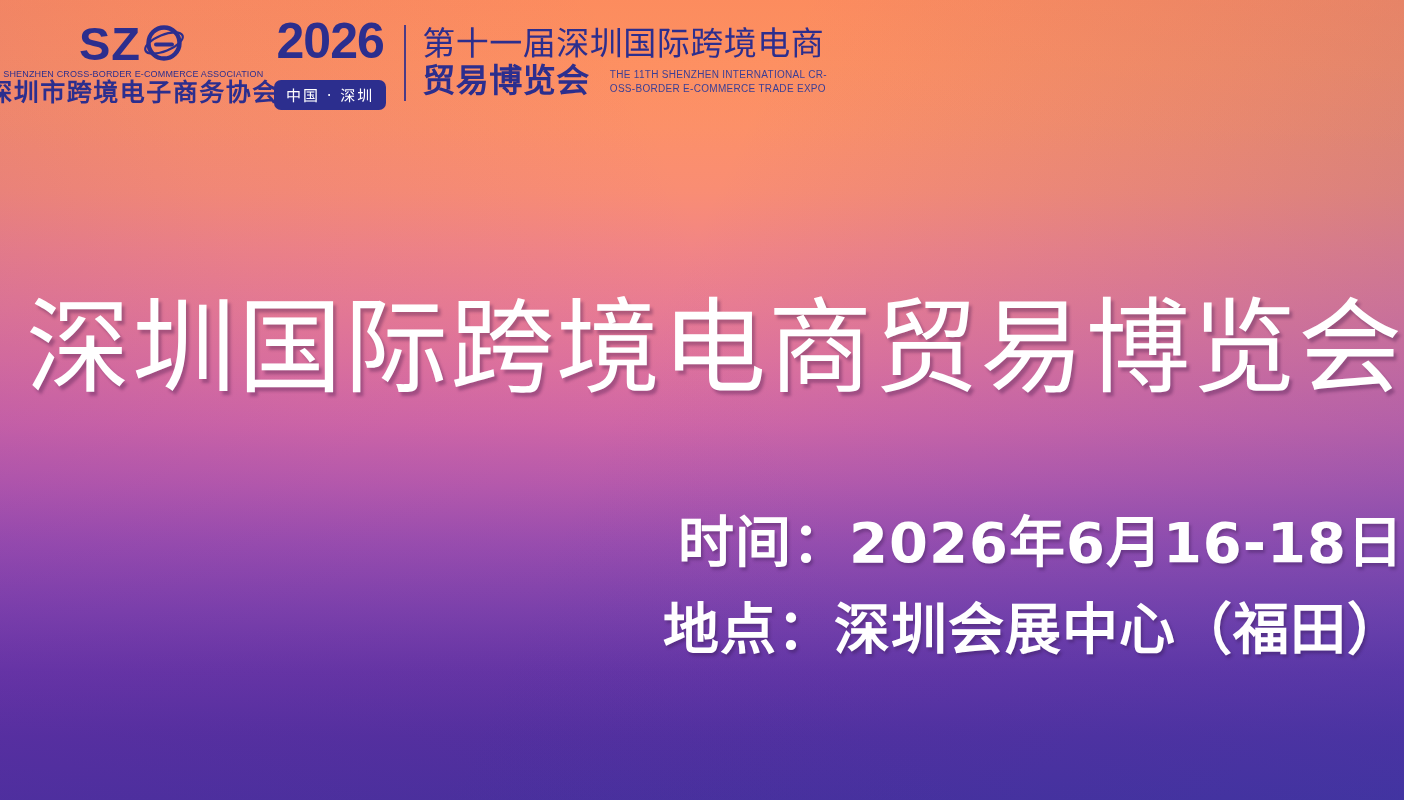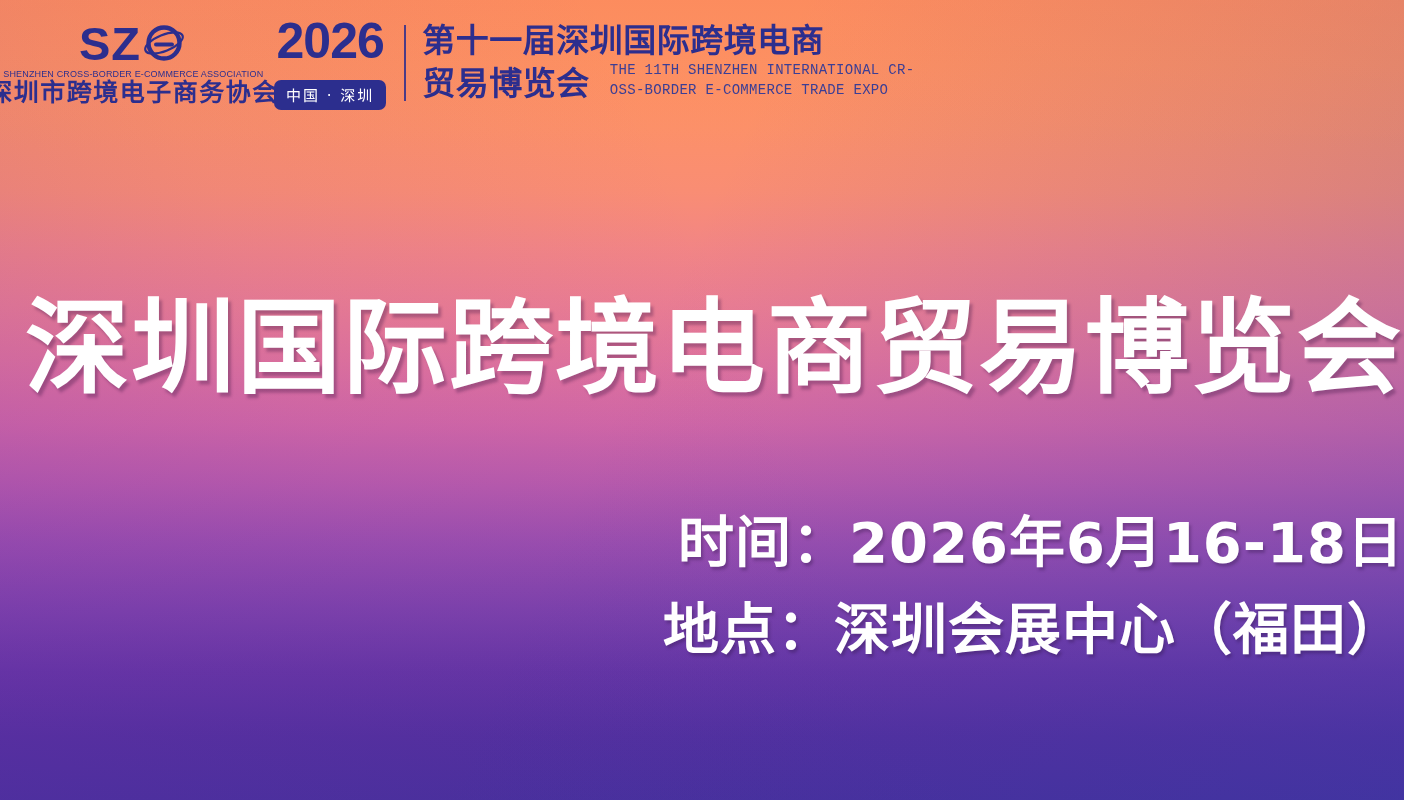--- a/index.html
+++ b/index.html
@@ -153,21 +153,21 @@
   }
 
   .expo-title-block {
     display: flex;
     flex-direction: column;
     justify-content: center;
   }
   .expo-cn-1 {
     color: #2C2E8E;
     font-size: 33px;
-    font-weight: 700;
+    font-weight: 400;
     letter-spacing: 0.5px;
     line-height: 1.12;
     white-space: nowrap;
     font-family: "DejaVu Sans", "Liberation Sans", sans-serif;
   }
   .expo-row2 {
     display: flex;
     align-items: flex-end;
     gap: 20px;
   }
@@ -175,39 +175,38 @@
     color: #2C2E8E;
     font-size: 33px;
     font-weight: 700;
     letter-spacing: 0.5px;
     line-height: 1.12;
     white-space: nowrap;
     font-family: "DejaVu Sans", "Liberation Sans", sans-serif;
   }
   .expo-en {
     color: #3B3E95;
-    font-size: 14px;
+    font-size: 10px;
     line-height: 1.45;
     letter-spacing: 0.3px;
     white-space: nowrap;
     padding-bottom: 3px;
     font-weight: 500;
-    font-family: Liberation Mono, monospace;
   }
 
   
   .main-title {
     position: absolute;
     left: 0;
     right: 0;
     top: 292px;
-    text-align: center;
+    text-align: right;
     color: #FFFFFF;
     font-size: 104px;
-    font-weight: 700;
+    font-weight: 400;
     letter-spacing: 2px;
     line-height: 1.08;
     white-space: nowrap;
     text-shadow: 3px 4px 3px rgba(60, 20, 70, 0.33);
     font-family: "DejaVu Sans", "Liberation Sans", sans-serif;
     z-index: 5;
     margin-left: 24px;
   }
 
   .info-block {

